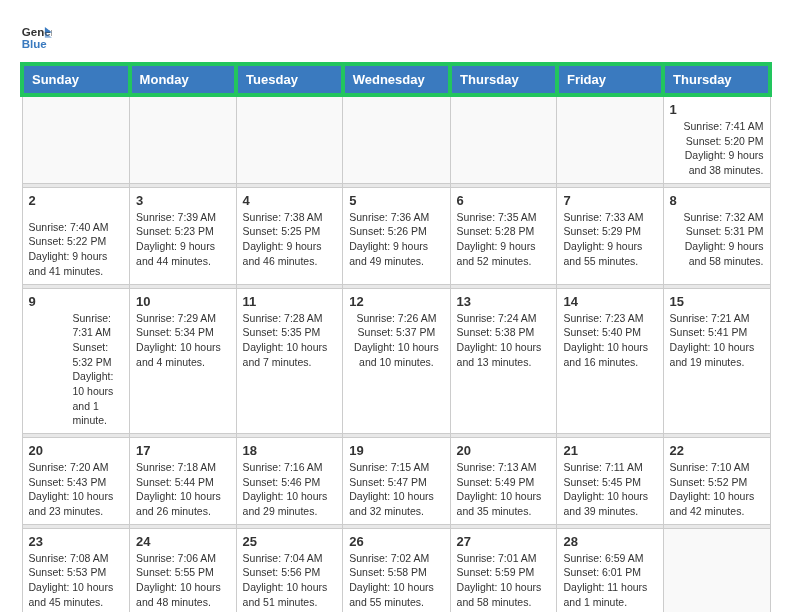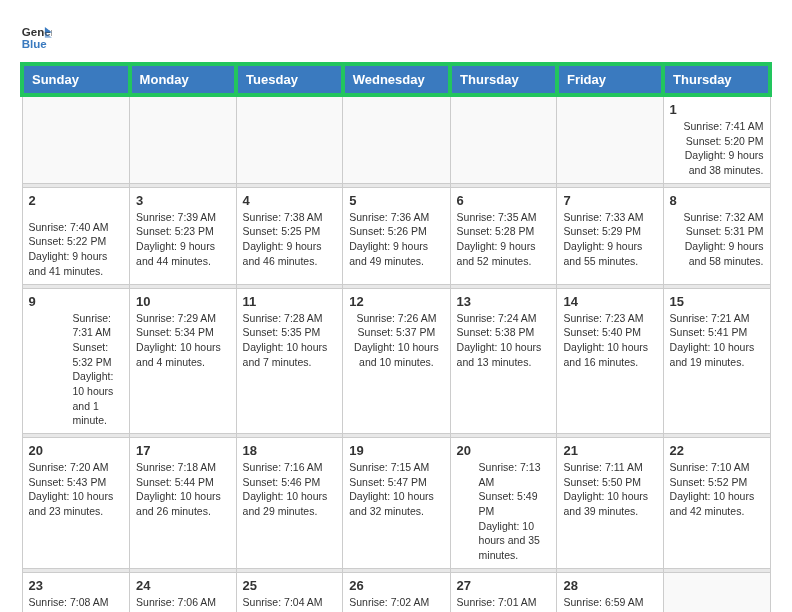--- a/index.html
+++ b/index.html
@@ -266,28 +266,28 @@
 Daylight: 10 hours and 29 minutes.</div>
         </td>
         <td>
           <span class="day-number">19</span>
           <div class="day-info" style="white-space: pre-line;">Sunrise: 7:15 AM
 Sunset: 5:47 PM
 Daylight: 10 hours and 32 minutes.</div>
         </td>
         <td>
           <span class="day-number">20</span>
-          <div class="day-info" style="white-space: pre-line; margin-left: 22px;">Sunrise: 7:13 AM
+          <div class="day-info" style="white-space: pre-line;">Sunrise: 7:13 AM
 Sunset: 5:49 PM
 Daylight: 10 hours and 35 minutes.</div>
         </td>
         <td>
           <span class="day-number">21</span>
           <div class="day-info" style="white-space: pre-line;">Sunrise: 7:11 AM
-Sunset: 5:50 PM
+Sunset: 5:45 PM
 Daylight: 10 hours and 39 minutes.</div>
         </td>
         <td>
           <span class="day-number">22</span>
           <div class="day-info" style="white-space: pre-line;">Sunrise: 7:10 AM
 Sunset: 5:52 PM
 Daylight: 10 hours and 42 minutes.</div>
         </td>
       </tr>
       <tr class="row-divider">

